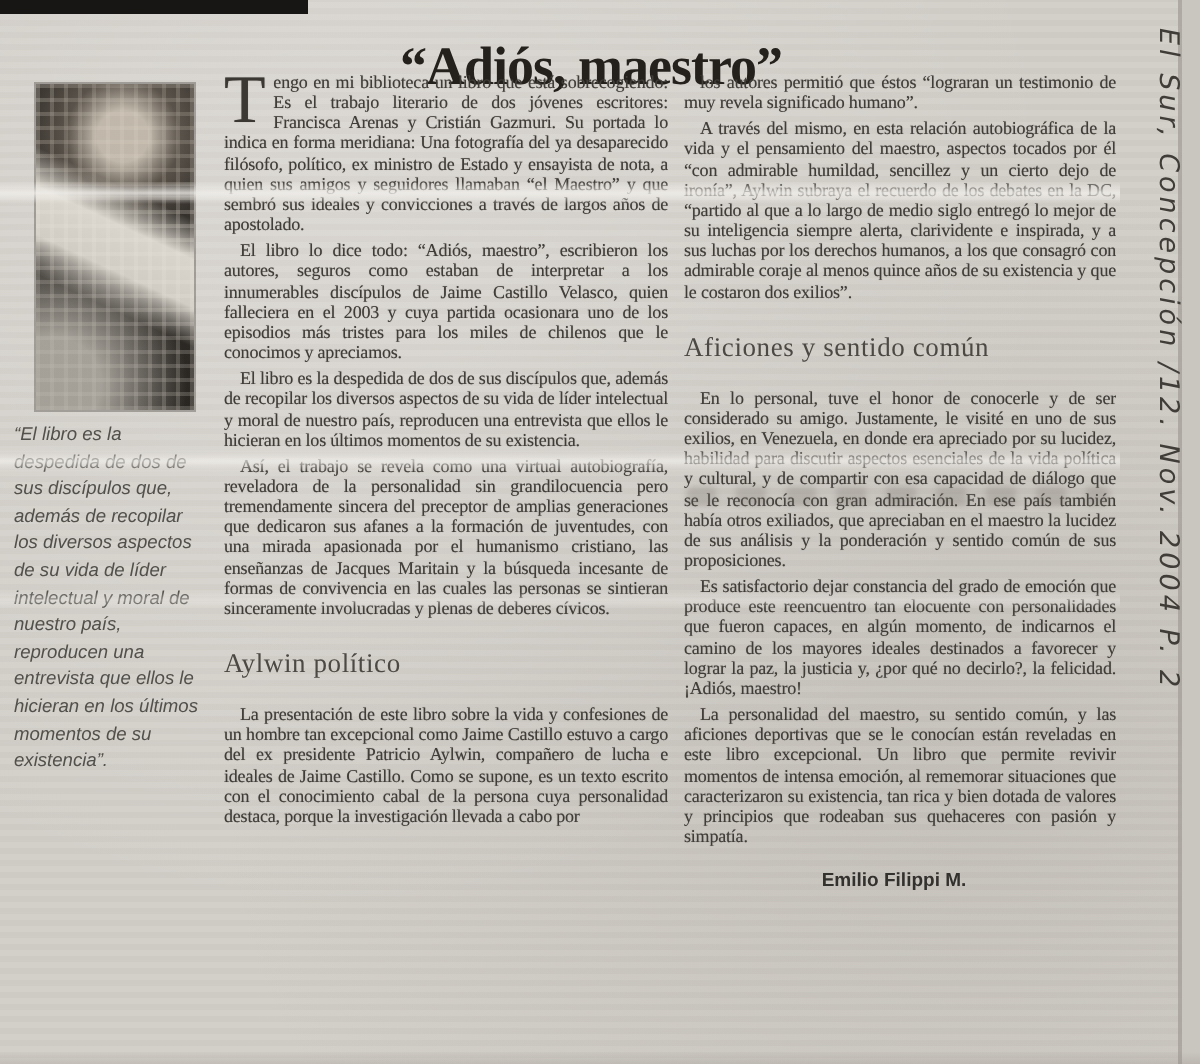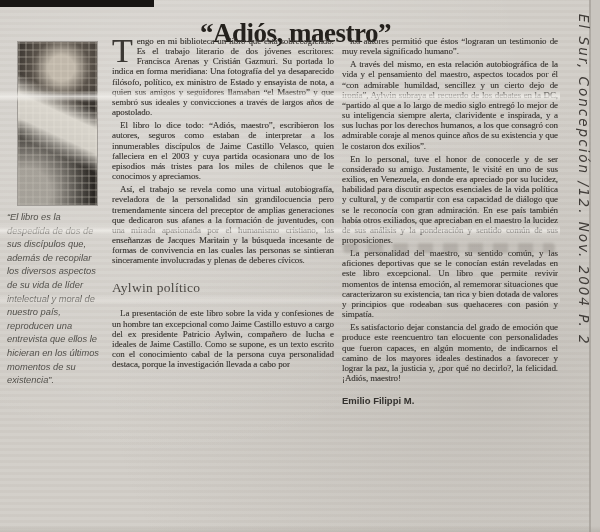--- a/index.html
+++ b/index.html
@@ -48,21 +48,21 @@
     text-shadow:0 0 .4px rgba(64,61,57,.55);
   }
   .col p.dropcap{text-indent:0;}
   .dropcap::first-letter{
     float:left;font-size:34px;line-height:27px;padding:1px 4px 0 0;color:#3b3834;
   }
   .section-heading{
     margin:15px 0 12px;font-weight:normal;font-size:13.5px;letter-spacing:.3px;color:#4c4944;
   }
   .byline{
-    margin:12px 6px 0 0;text-align:left;
+    margin:12px 6px 0 0;text-align:center;
     font-family:"Liberation Sans", sans-serif;font-weight:bold;font-size:9.5px;color:#33312e;
   }
 
   .margin-note{
     position:absolute;left:560px;top:14px;width:32px;height:505px;
     writing-mode:vertical-rl;
     font-family:"DejaVu Sans", sans-serif;font-style:italic;
     font-size:13.5px;letter-spacing:2px;color:#403c38;white-space:nowrap;
   }
 
@@ -92,37 +92,39 @@
   <h1 class="title">“Adiós, maestro”</h1>
 
   <div class="photo"></div>
 
   <div class="pullquote">“El libro es la despedida de dos de sus discípulos que, además de recopilar los diversos aspectos de su vida de líder intelectual y moral de nuestro país, reproducen una entrevista que ellos le hicieran en los últimos momentos de su existencia”.</div>
 
   <div class="col col-left">
     <div>
         <p class="dropcap">Tengo en mi biblioteca un libro que está sobrecogiendo: Es el trabajo literario de dos jóvenes escritores: Francisca Arenas y Cristián Gazmuri. Su portada lo indica en forma meridiana: Una fotografía del ya desaparecido filósofo, político, ex ministro de Estado y ensayista de nota, a quien sus amigos y seguidores llamaban “el Maestro” y que sembró sus ideales y convicciones a través de largos años de apostolado.</p>
         <p>El libro lo dice todo: “Adiós, maestro”, escribieron los autores, seguros como estaban de interpretar a los innumerables discípulos de Jaime Castillo Velasco, quien falleciera en el 2003 y cuya partida ocasionara uno de los episodios más tristes para los miles de chilenos que le conocimos y apreciamos.</p>
+        <p>El libro es la despedida de dos de sus discípulos que, además de recopilar los diversos aspectos de su vida de líder intelectual y moral de nuestro país, reproducen una entrevista que ellos le hicieran en los últimos momentos de su existencia.</p>
         <p>Así, el trabajo se revela como una virtual autobiografía, reveladora de la personalidad sin grandilocuencia pero tremendamente sincera del preceptor de amplias generaciones que dedicaron sus afanes a la formación de juventudes, con una mirada apasionada por el humanismo cristiano, las enseñanzas de Jacques Maritain y la búsqueda incesante de formas de convivencia en las cuales las personas se sintieran sinceramente involucradas y plenas de deberes cívicos.</p>
       </div>
     <h2 class="section-heading">Aylwin político</h2>
     <div>
         <p>La presentación de este libro sobre la vida y confesiones de un hombre tan excepcional como Jaime Castillo estuvo a cargo del ex presidente Patricio Aylwin, compañero de lucha e ideales de Jaime Castillo. Como se supone, es un texto escrito con el conocimiento cabal de la persona cuya personalidad destaca, porque la investigación llevada a cabo por</p>
       </div>
   </div>
 
   <div class="col col-right">
     <div>
         <p>los autores permitió que éstos “lograran un testimonio de muy revela significado humano”.</p>
         <p>A través del mismo, en esta relación autobiográfica de la vida y el pensamiento del maestro, aspectos tocados por él “con admirable humildad, sencillez y un cierto dejo de ironía”, Aylwin subraya el recuerdo de los debates en la DC, “partido al que a lo largo de medio siglo entregó lo mejor de su inteligencia siempre alerta, clarividente e inspirada, y a sus luchas por los derechos humanos, a los que consagró con admirable coraje al menos quince años de su existencia y que le costaron dos exilios”.</p>
       </div>
+    <h2 class="section-heading">Aficiones y sentido común</h2>
     <div>
         <p>En lo personal, tuve el honor de conocerle y de ser considerado su amigo. Justamente, le visité en uno de sus exilios, en Venezuela, en donde era apreciado por su lucidez, habilidad para discutir aspectos esenciales de la vida política y cultural, y de compartir con esa capacidad de diálogo que se le reconocía con gran admiración. En ese país también había otros exiliados, que apreciaban en el maestro la lucidez de sus análisis y la ponderación y sentido común de sus proposiciones.</p>
+        <p>Es satisfactorio dejar constancia del grado de emoción que produce este reencuentro tan elocuente con personalidades que fueron capaces, en algún momento, de indicarnos el camino de los mayores ideales destinados a favorecer y lograr la paz, la justicia y, ¿por qué no decirlo?, la felicidad. ¡Adiós, maestro!</p>
         <p>La personalidad del maestro, su sentido común, y las aficiones deportivas que se le conocían están reveladas en este libro excepcional. Un libro que permite revivir momentos de intensa emoción, al rememorar situaciones que caracterizaron su existencia, tan rica y bien dotada de valores y principios que rodeaban sus quehaceres con pasión y simpatía.</p>
-        <p>Es satisfactorio dejar constancia del grado de emoción que produce este reencuentro tan elocuente con personalidades que fueron capaces, en algún momento, de indicarnos el camino de los mayores ideales destinados a favorecer y lograr la paz, la justicia y, ¿por qué no decirlo?, la felicidad. ¡Adiós, maestro!</p>
       </div>
     <div class="byline">Emilio Filippi M.</div>
   </div>
 
   <div class="ghost-band"></div>
   <div class="crease crease-1"></div>
   <div class="crease crease-2"></div>
   <div class="crease crease-3"></div>
   <div class="bottom-smudge"></div>
 

